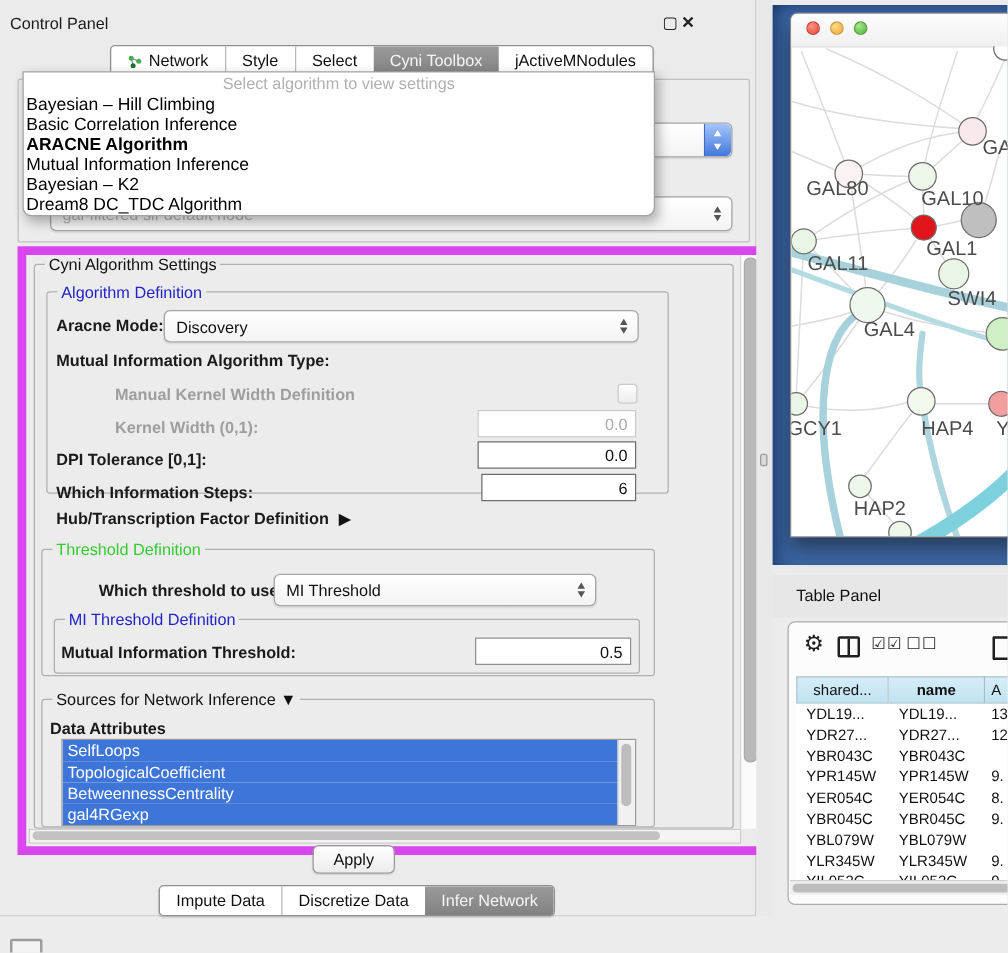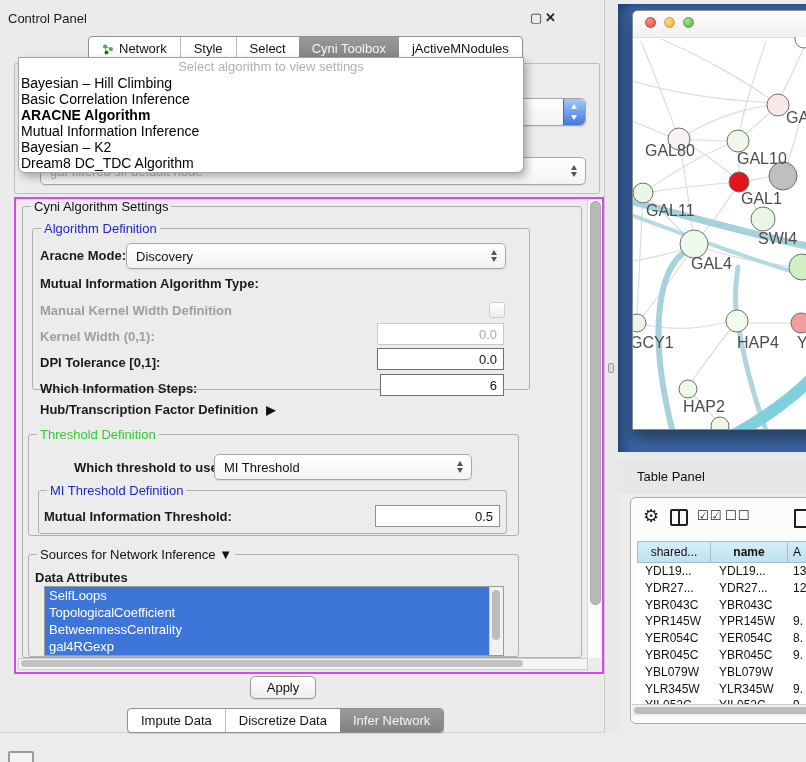--- a/index.html
+++ b/index.html
@@ -51,27 +51,27 @@
   
   #algo-dropdown{left:18px;top:57px;width:504px;height:114px;background:#FFFFFF;
     border:1px solid #A3A3A3;border-radius:0 0 7px 7px;z-index:50;
     box-shadow:3px 4px 9px rgba(0,0,0,0.30);overflow:hidden;}
   .dd-placeholder{height:17px;line-height:18px;text-align:center;color:#B0B0B0;font-size:13px;}
   .dd-item{height:16px;line-height:16px;font-size:14px;color:#000;padding-left:2px;white-space:nowrap;}
   .dd-item.bold{font-weight:bold;}
 
   
   #settings-pane{left:14px;top:197px;width:586px;height:473px;background:#ECECEC;
-    border:2px solid #d946ef;overflow:hidden;}
+    border:7px solid #d946ef;overflow:hidden;}
   .group{position:absolute;border:1px solid #AFAFAF;border-radius:3px;}
   .gtitle{position:absolute;top:-8px;left:8px;background:#ECECEC;padding:0 3px;font-size:13px;color:#111;white-space:nowrap;}
   .gtitle.blue{color:#2323C8;}
   .gtitle.green{color:#33CC33;}
   .flabel{position:absolute;font-size:13px;font-weight:bold;color:#1A1A1A;white-space:nowrap;}
-  .flabel.dis{color:#9E9E9E;}
+  .flabel.dis{color:#9E9E9E;margin-left:47px;}
   .tinput{position:absolute;border:1px solid #6E6E6E;background:#FFF;font-size:13px;
     text-align:right;padding:0 6px;box-sizing:border-box;color:#111;font-family:"Liberation Sans",sans-serif;}
   .tinput.dis{border-color:#C9C9C9;color:#ABABAB;}
   .tinput.soft{border-color:#909090;}
   .cb{position:absolute;width:14px;height:14px;border:1px solid #CBCBCB;border-radius:3px;
     background:linear-gradient(#FFFFFF,#ECECEC);}
   .tri{display:inline-block;color:#111;font-size:12px;margin-left:8px;}
   
   .vsb{position:absolute;right:0;top:0;width:14px;height:459px;background:#FBFBFB;border-left:1px solid #D6D6D6;}
   .vsb .thumb{position:absolute;left:2px;width:9px;border-radius:5px;background:#B9B9B9;border:1px solid #AAA;}

